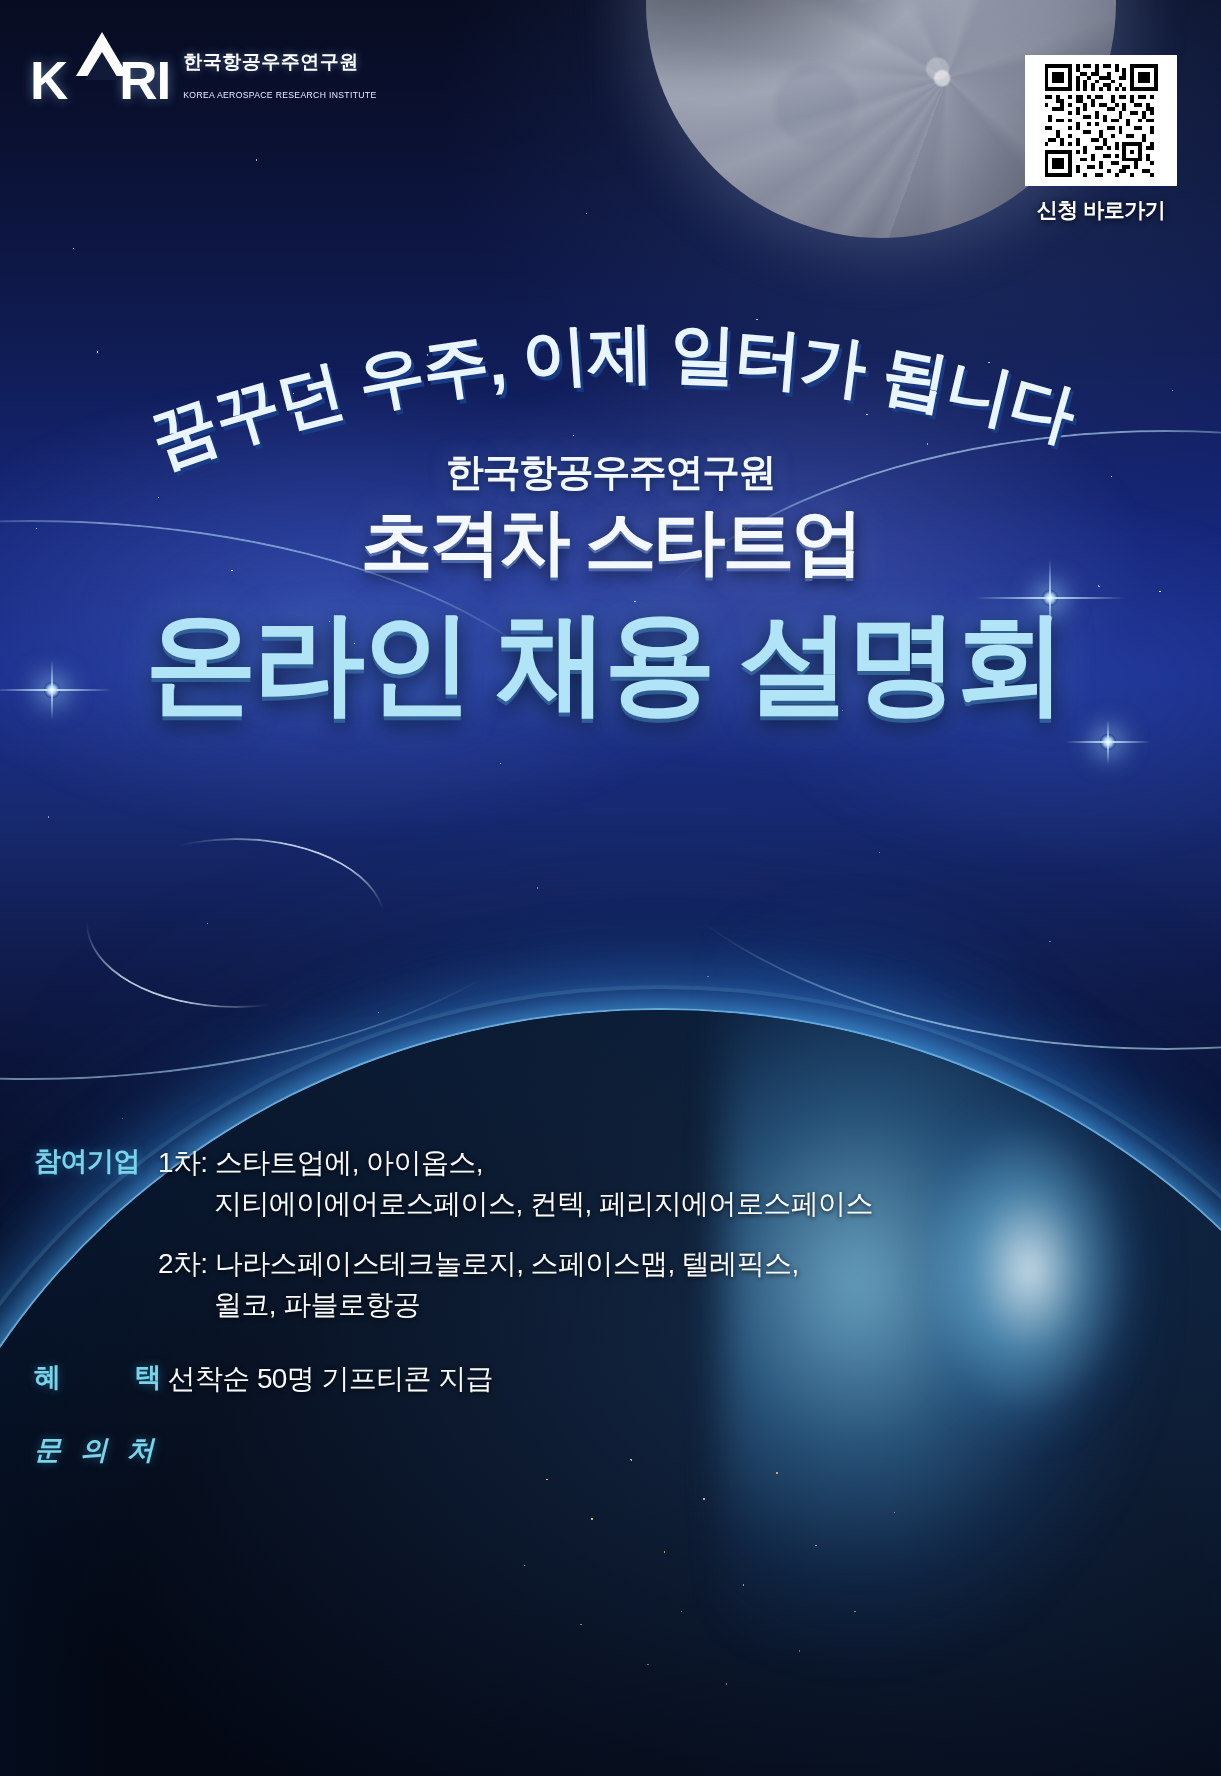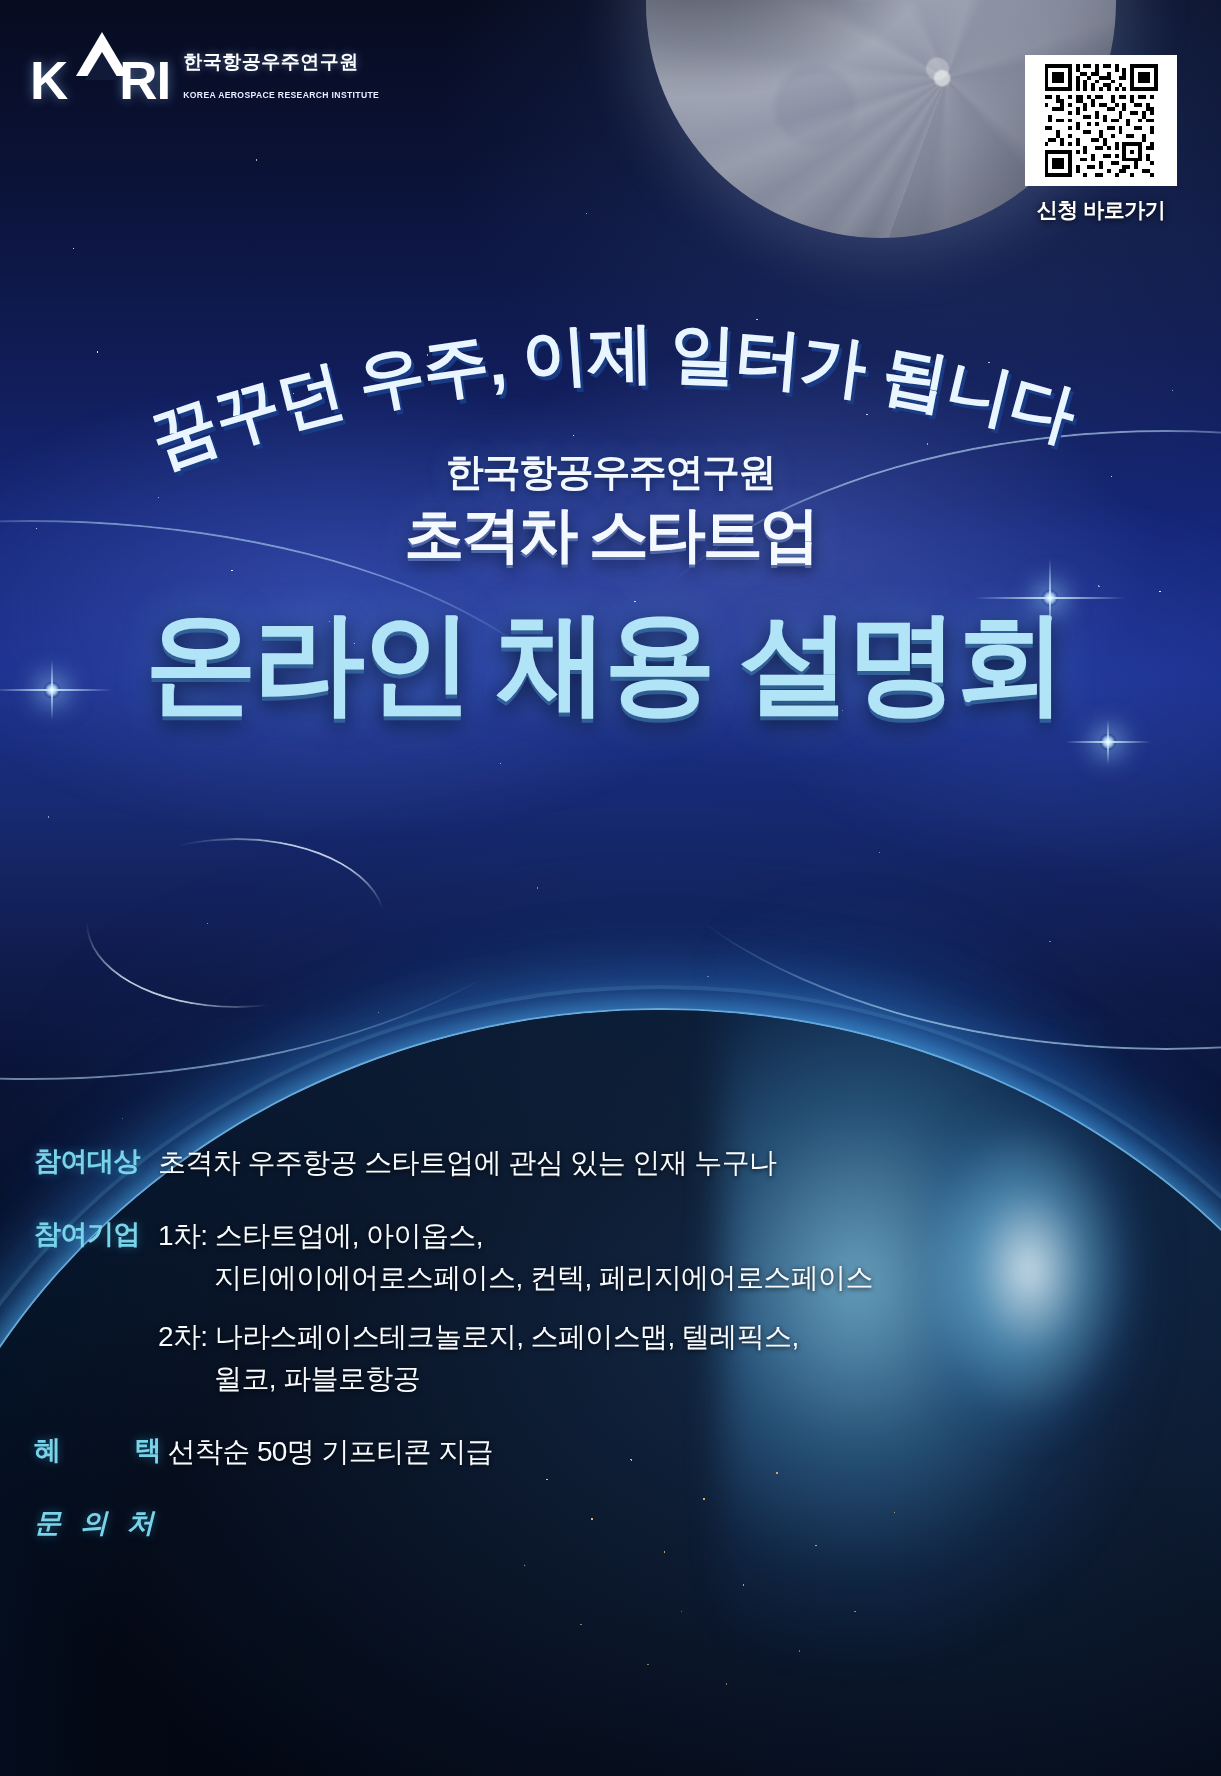--- a/index.html
+++ b/index.html
@@ -302,21 +302,21 @@
   }
   .logo-ko{
     display:flex;flex-direction:column;justify-content:flex-end;
     padding-bottom:4px;
   }
   .logo-ko .kr{
     font-size:19px;font-weight:bold;letter-spacing:.5px;line-height:1.05;
     color:#ffffff;text-shadow:0 0 8px rgba(160,205,255,.4);
   }
   .logo-ko .en{
-    font-size:8.6px;font-weight:bold;letter-spacing:.35px;line-height:1.25;
+    font-size:8.6px;font-weight:normal;letter-spacing:.35px;line-height:1.25;
     color:#e8eeff;margin-top:18px;
   }
 
   
   .qr-wrap{
     position:absolute; right:44px; top:55px;
     display:flex;flex-direction:column;align-items:center;
   }
   .qr{
     width:152px;height:131px;
@@ -352,21 +352,21 @@
   .org-line{
     position:absolute; left:0; right:0; top:447px;
     text-align:center;
     font-size:38px; font-weight:bold; letter-spacing:-1.4px;
     color:#f2f8ff;
     text-shadow:0 2px 8px rgba(10,24,70,.9), 0 0 22px rgba(120,180,255,.35);
   }
   .title-1{
     position:absolute; left:0; right:0; top:500px;
     text-align:center;
-    font-size:60px; font-weight:bold; letter-spacing:-3px;
+    font-size:72px; font-weight:bold; letter-spacing:-3px;
     line-height:1.15;
     color:#f4f8ff;
     text-shadow:
       0 3px 0 rgba(120,150,210,.55),
       0 6px 16px rgba(5,14,48,.95),
       0 0 34px rgba(150,195,255,.30);
   }
   .title-2{
     position:absolute; left:0; right:13px; top:600px;
     text-align:center;
@@ -631,26 +631,20 @@
         </text>
       </svg>
     </div>
 
     <div class="org-line">한국항공우주연구원</div>
     <div class="title-1">초격차 스타트업</div>
     <div class="title-2">온라인 채용 설명회</div>
 
     <div class="info" id="info-block">
         <div class="info-row">
-          <div class="info-label">참여대상</div>
-          <div class="info-value">
-            <span class="ln"><span>초격차 우주항공 스타트업에 관심 있는 인재 누구나</span></span>
-          </div>
-        </div>
-        <div class="info-row">
           <div class="info-label">참여기업</div>
           <div class="info-value">
             <span class="ln"><span>1차: 스타트업에, 아이옵스,</span></span>
             <span class="ln indent"><span>지티에이에어로스페이스, 컨텍, 페리지에어로스페이스</span></span>
             <span class="ln" style="font-size: 12px;">&nbsp;</span>
             <span class="ln"><span>2차: 나라스페이스테크놀로지, 스페이스맵, 텔레픽스,</span></span>
             <span class="ln indent"><span>윌코, 파블로항공</span></span>
           </div>
         </div>
         <div class="info-row">

